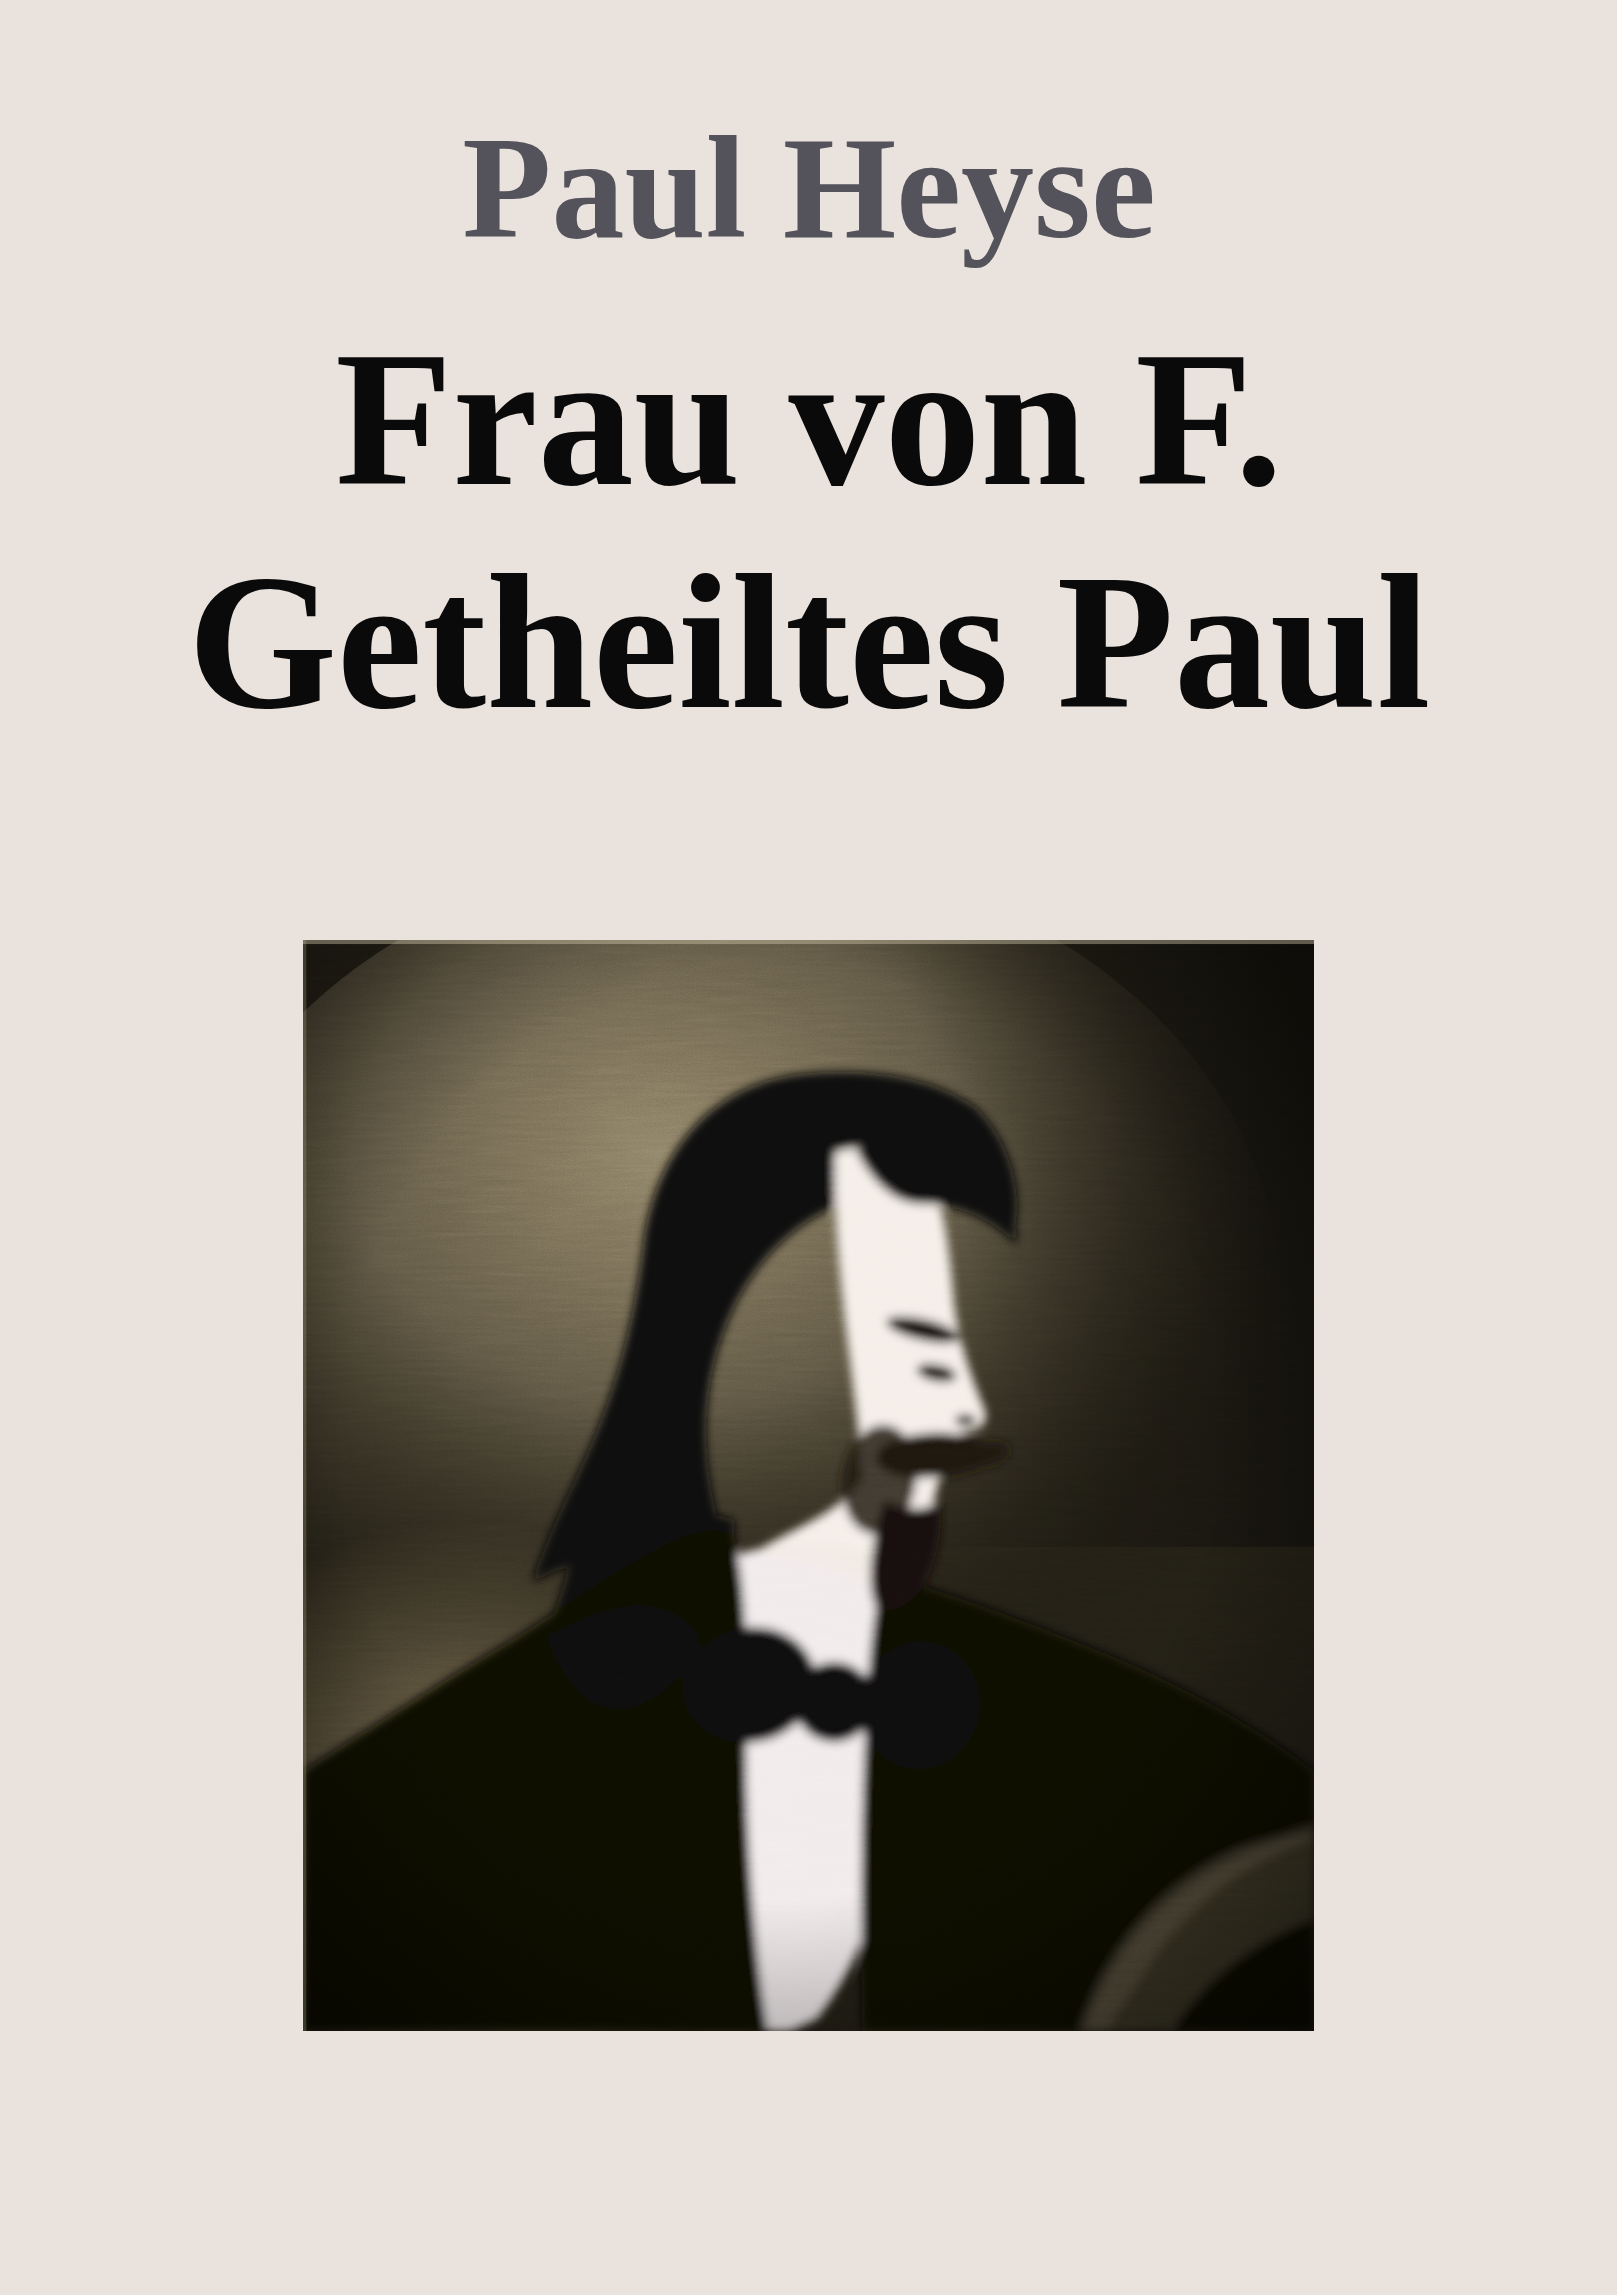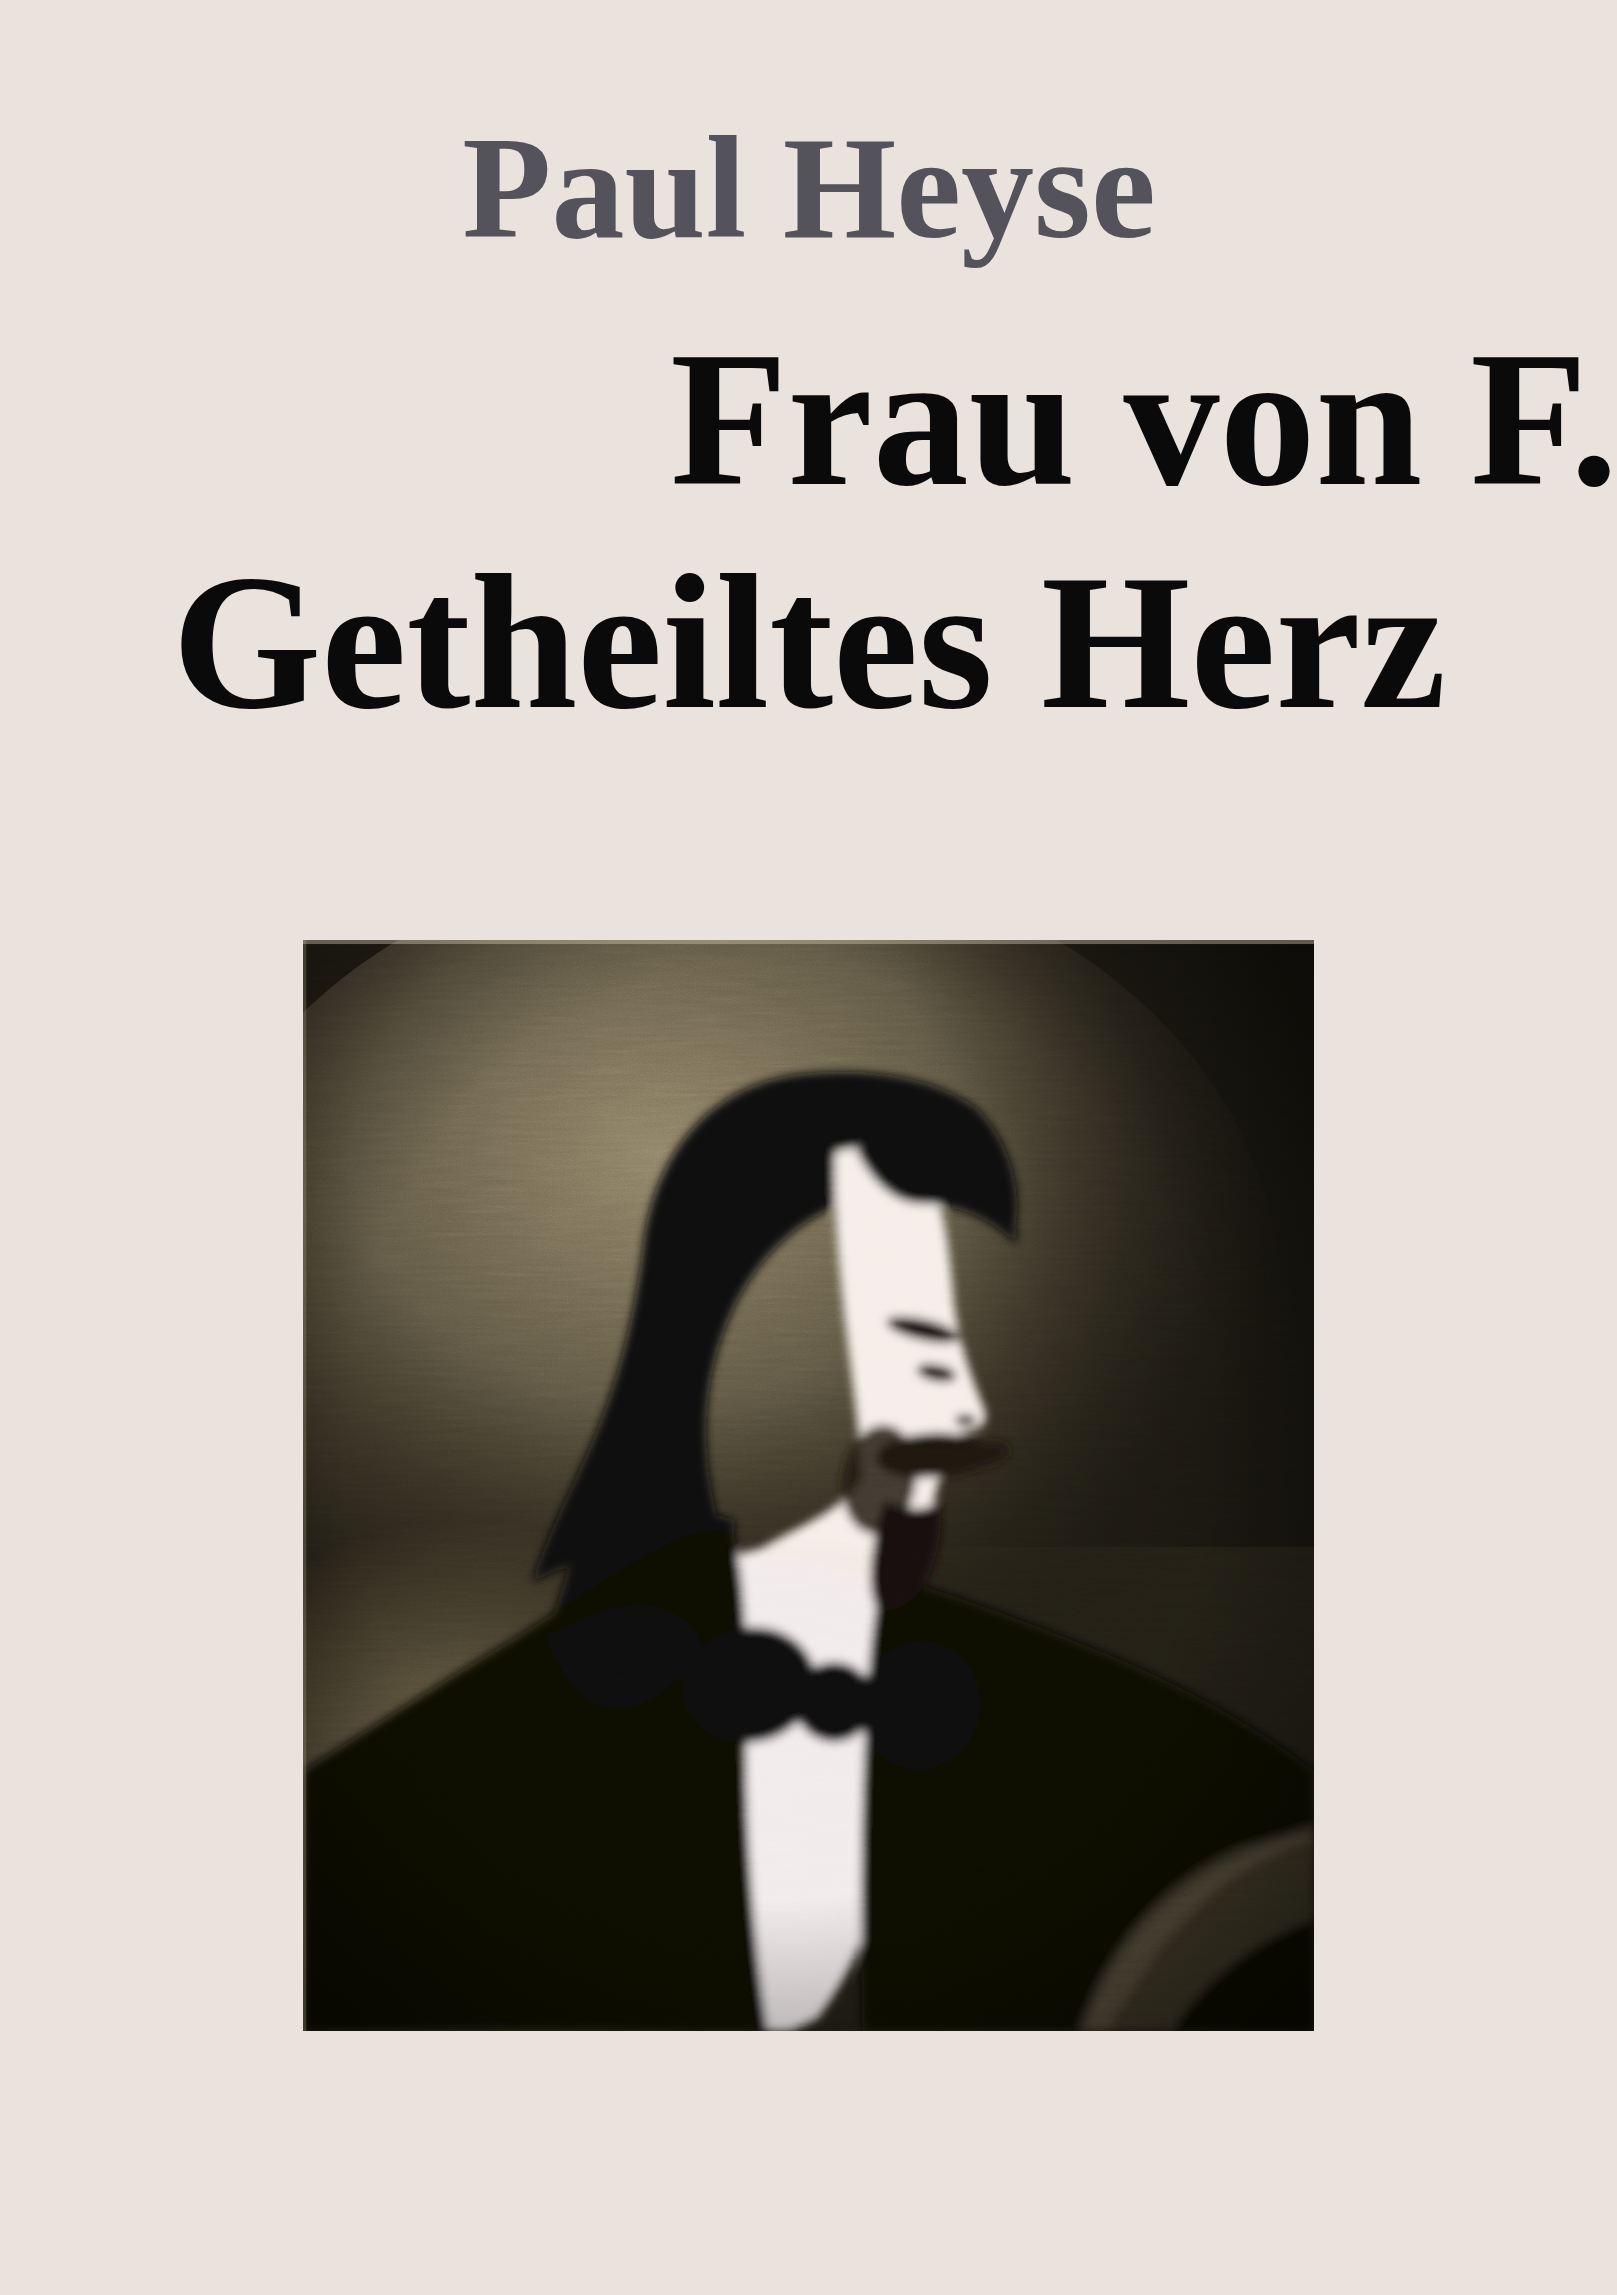--- a/index.html
+++ b/index.html
@@ -21,21 +21,21 @@
     text-align: center;
     white-space: nowrap;
     line-height: 1;
     font-weight: bold;
   }
   .author {
     top: 115px;
     font-size: 146px;
     color: var(--author, #54525b);
   }
-  .title1 { top: 324px; text-align: right; }
+  .title1 { top: 324px; }
   .title2 { top: 547px; }
   .title1, .title2 {
     font-size: 192px;
     color: var(--title, #0a0a0a);
   }
   .subtitle {
     top: 797px;
     font-size: 87px;
     color: var(--title, #0a0a0a);
   }
@@ -66,21 +66,21 @@
 </style>
 </head>
 <body>
 
 <div class="cover">
 
   <div class="textline author">Paul Heyse</div>
 
   <div>
     <div class="textline title1">Frau von F.</div>
-    <div class="textline title2">Getheiltes Herz</div>
+    <div class="textline title2">Getheiltes Paul</div>
   </div>
 
 
   <div class="portrait" role="img" aria-label="Black-and-white halftone portrait photograph of a young Paul Heyse in profile facing right, with long dark wavy hair, mustache and goatee, dark jacket, white shirt and dark bow tie">
     <svg viewBox="0 0 1500 1618" preserveAspectRatio="none" xmlns="http://www.w3.org/2000/svg">
       <defs>
         <clipPath id="clip">
             <rect x="0" y="0" width="1500" height="1618"></rect>
           </clipPath>
         <radialGradient id="glow" cx="0.44" cy="0.34" r="0.62">

